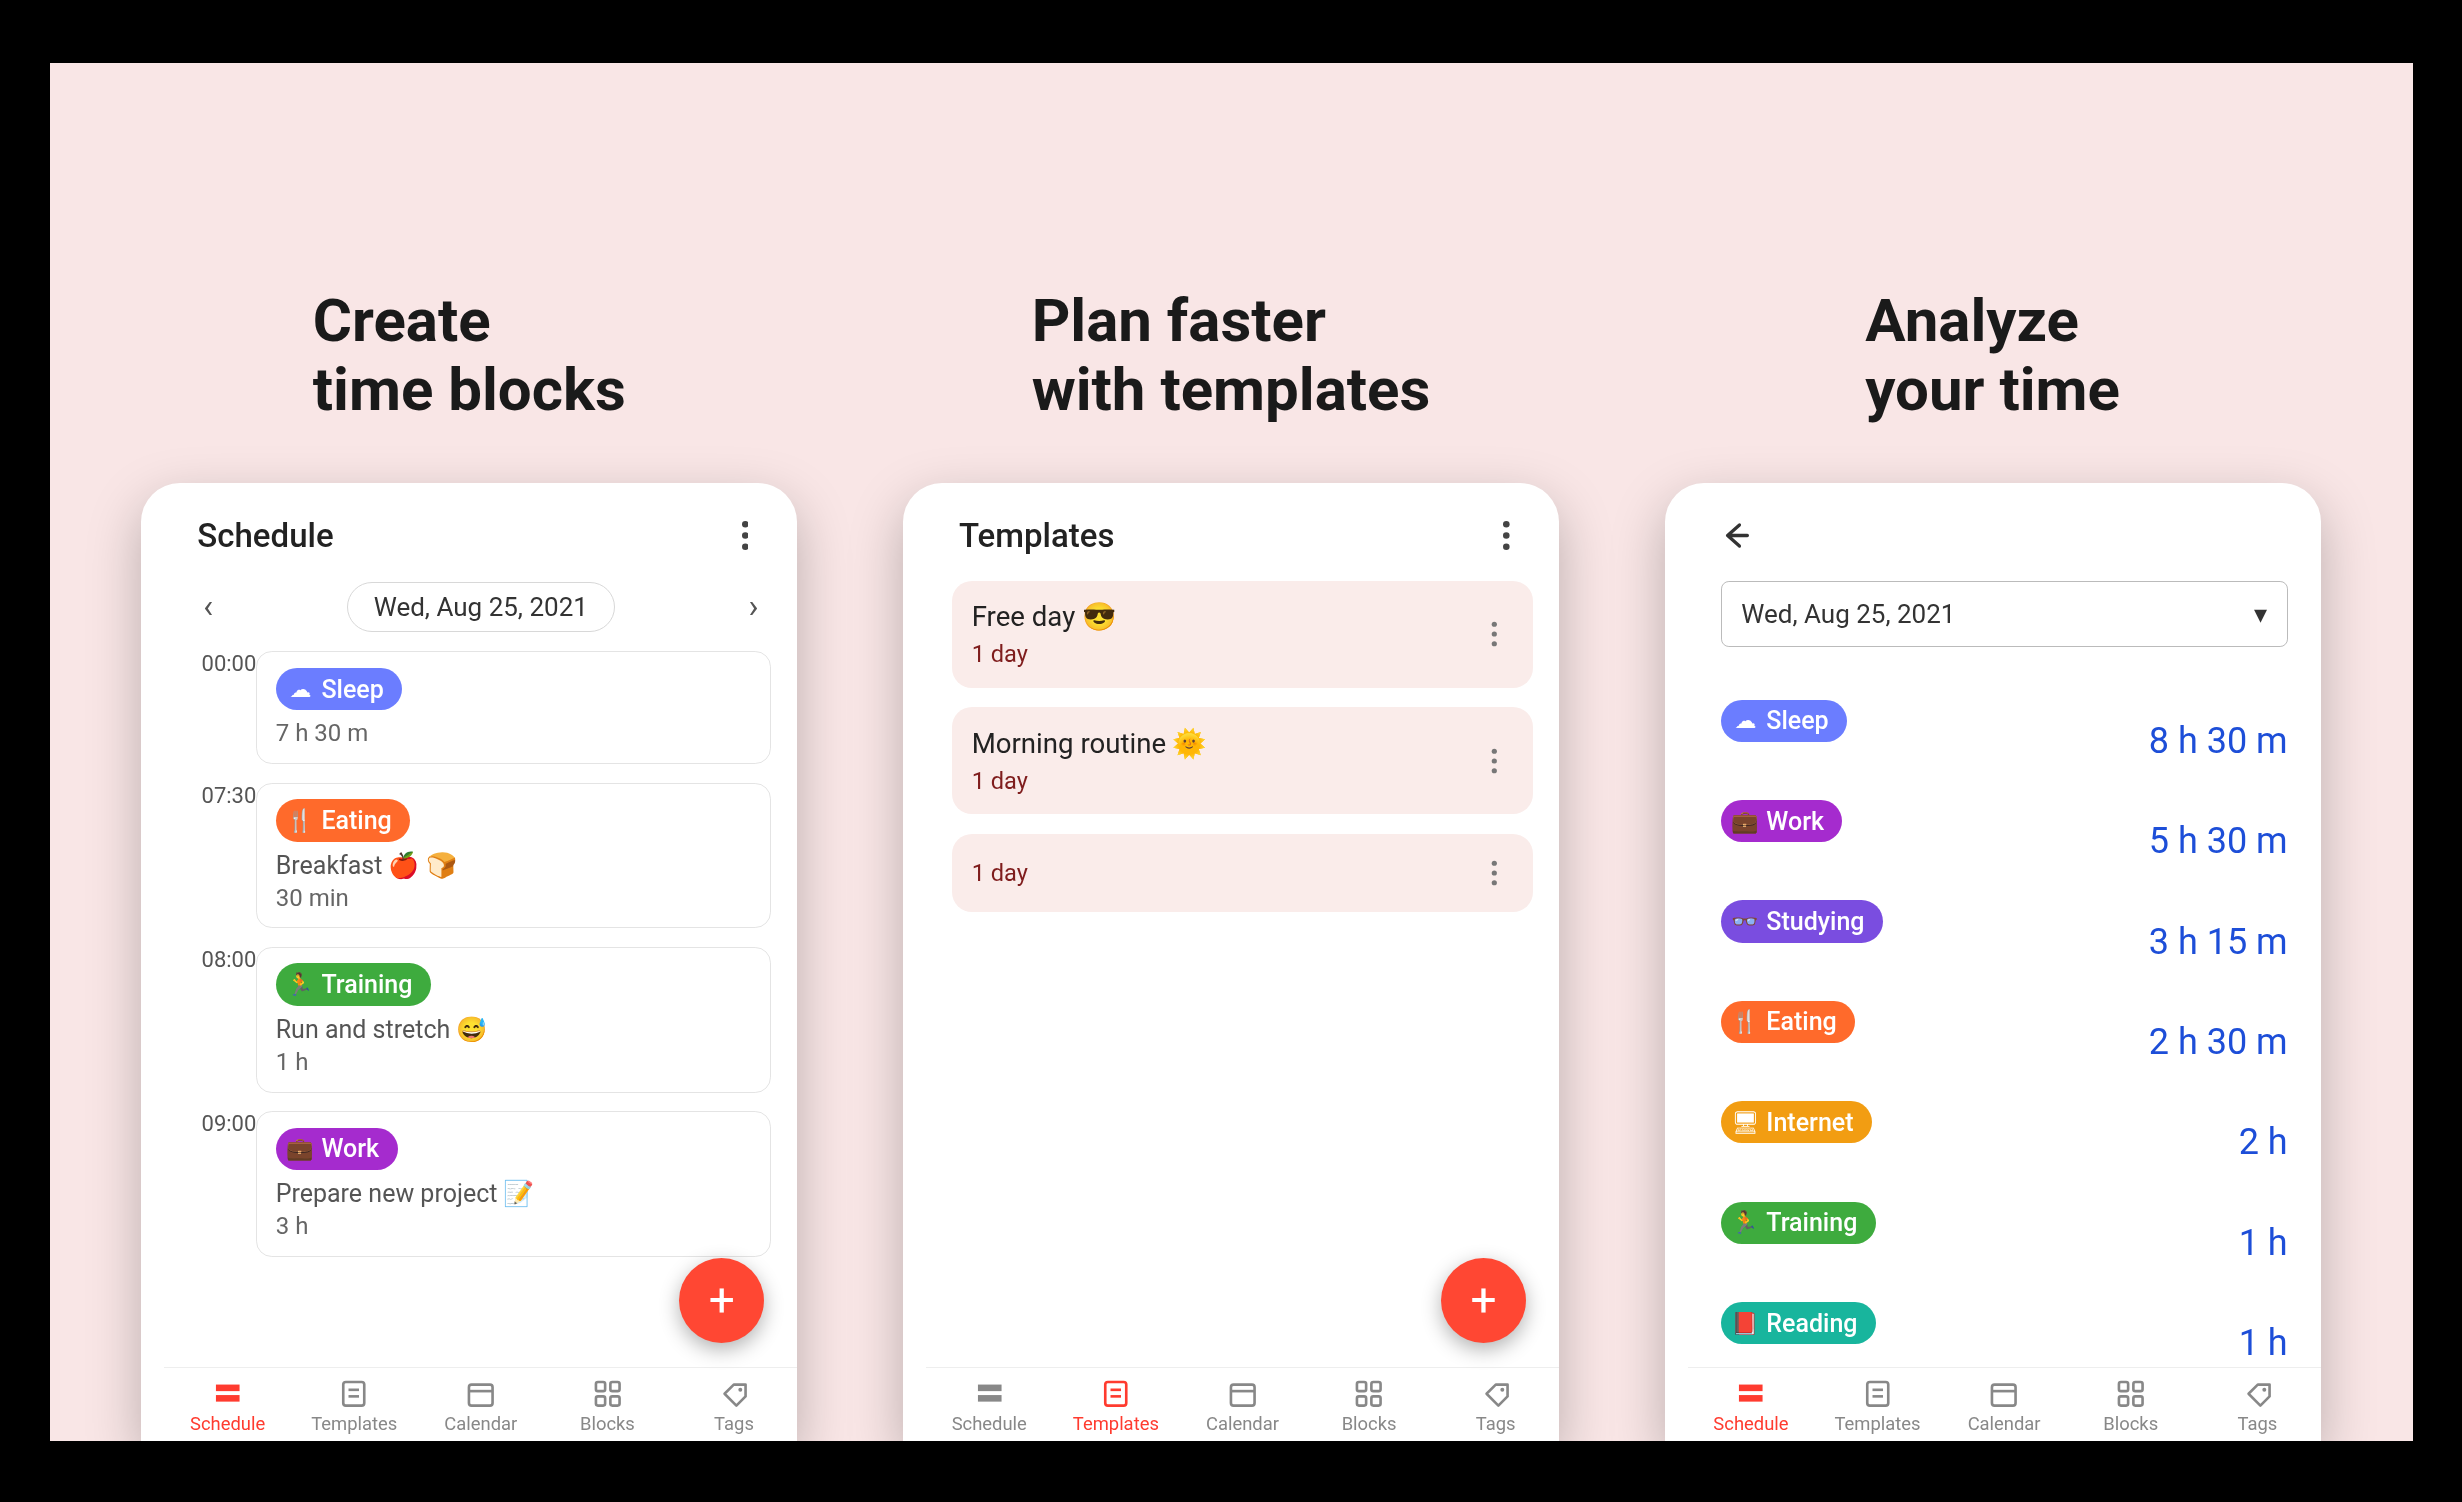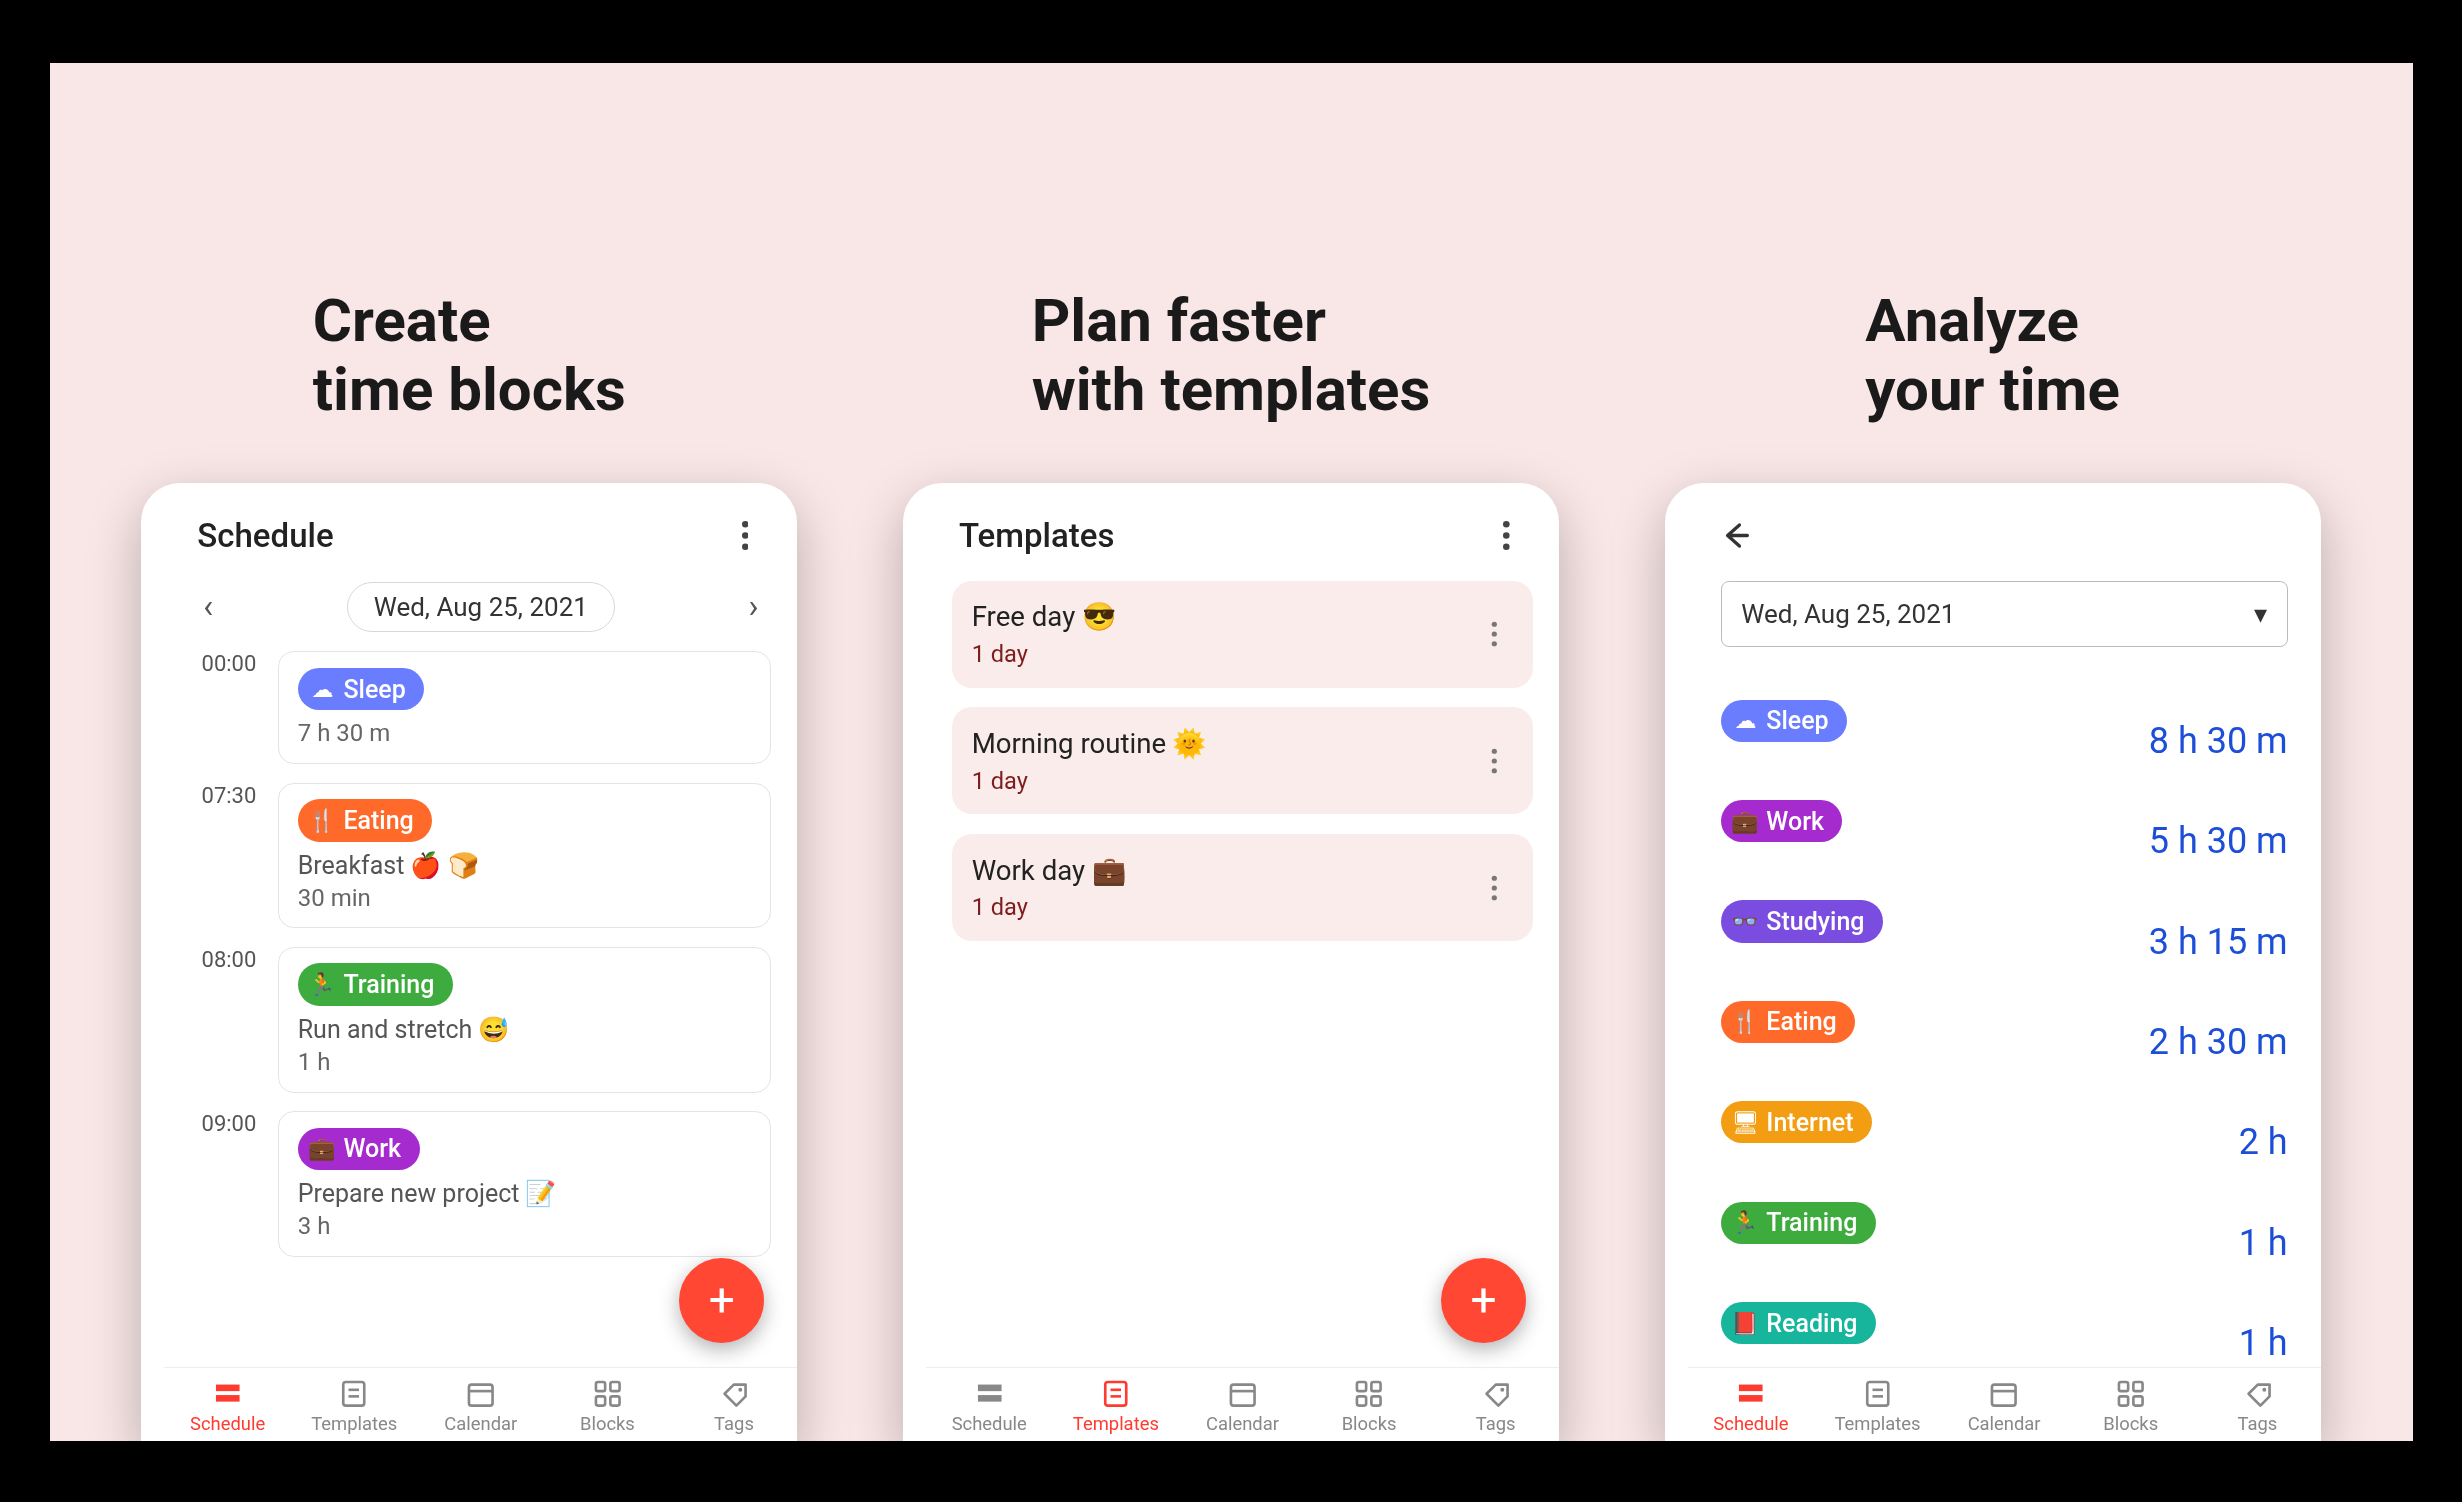--- a/index.html
+++ b/index.html
@@ -91,21 +91,21 @@
     cursor: pointer;
   }
   .schedule-body {
     flex: 1;
     overflow: hidden;
     padding: 0 13px 0 13px;
   }
   .time-row {
     display: flex;
     align-items: flex-start;
-    gap: 22px;
+    gap: 0;
   }
   .time-label {
     width: 79px;
     font-size: 22px;
     color: #555;
     padding-top: 5.3px;
     text-align: right;
   }
   .block-card {
     flex: 1;
@@ -363,21 +363,20 @@
     <div class="icon-btn">
       <svg width="6.6" height="26" viewBox="0 0 10 40">
                 <circle cx="5" cy="5" r="4" fill="#777"></circle>
                 <circle cx="5" cy="20" r="4" fill="#777"></circle>
                 <circle cx="5" cy="35" r="4" fill="#777"></circle>
               </svg>
     </div>
           </div>
           <div class="tmpl-card">
     <div class="tmpl-main">
-      <div class="tmpl-title">Work day 💼</div>
       <div class="tmpl-sub">1 day</div>
     </div>
     <div class="icon-btn">
       <svg width="6.6" height="26" viewBox="0 0 10 40">
                 <circle cx="5" cy="5" r="4" fill="#777"></circle>
                 <circle cx="5" cy="20" r="4" fill="#777"></circle>
                 <circle cx="5" cy="35" r="4" fill="#777"></circle>
               </svg>
     </div>
           </div>

